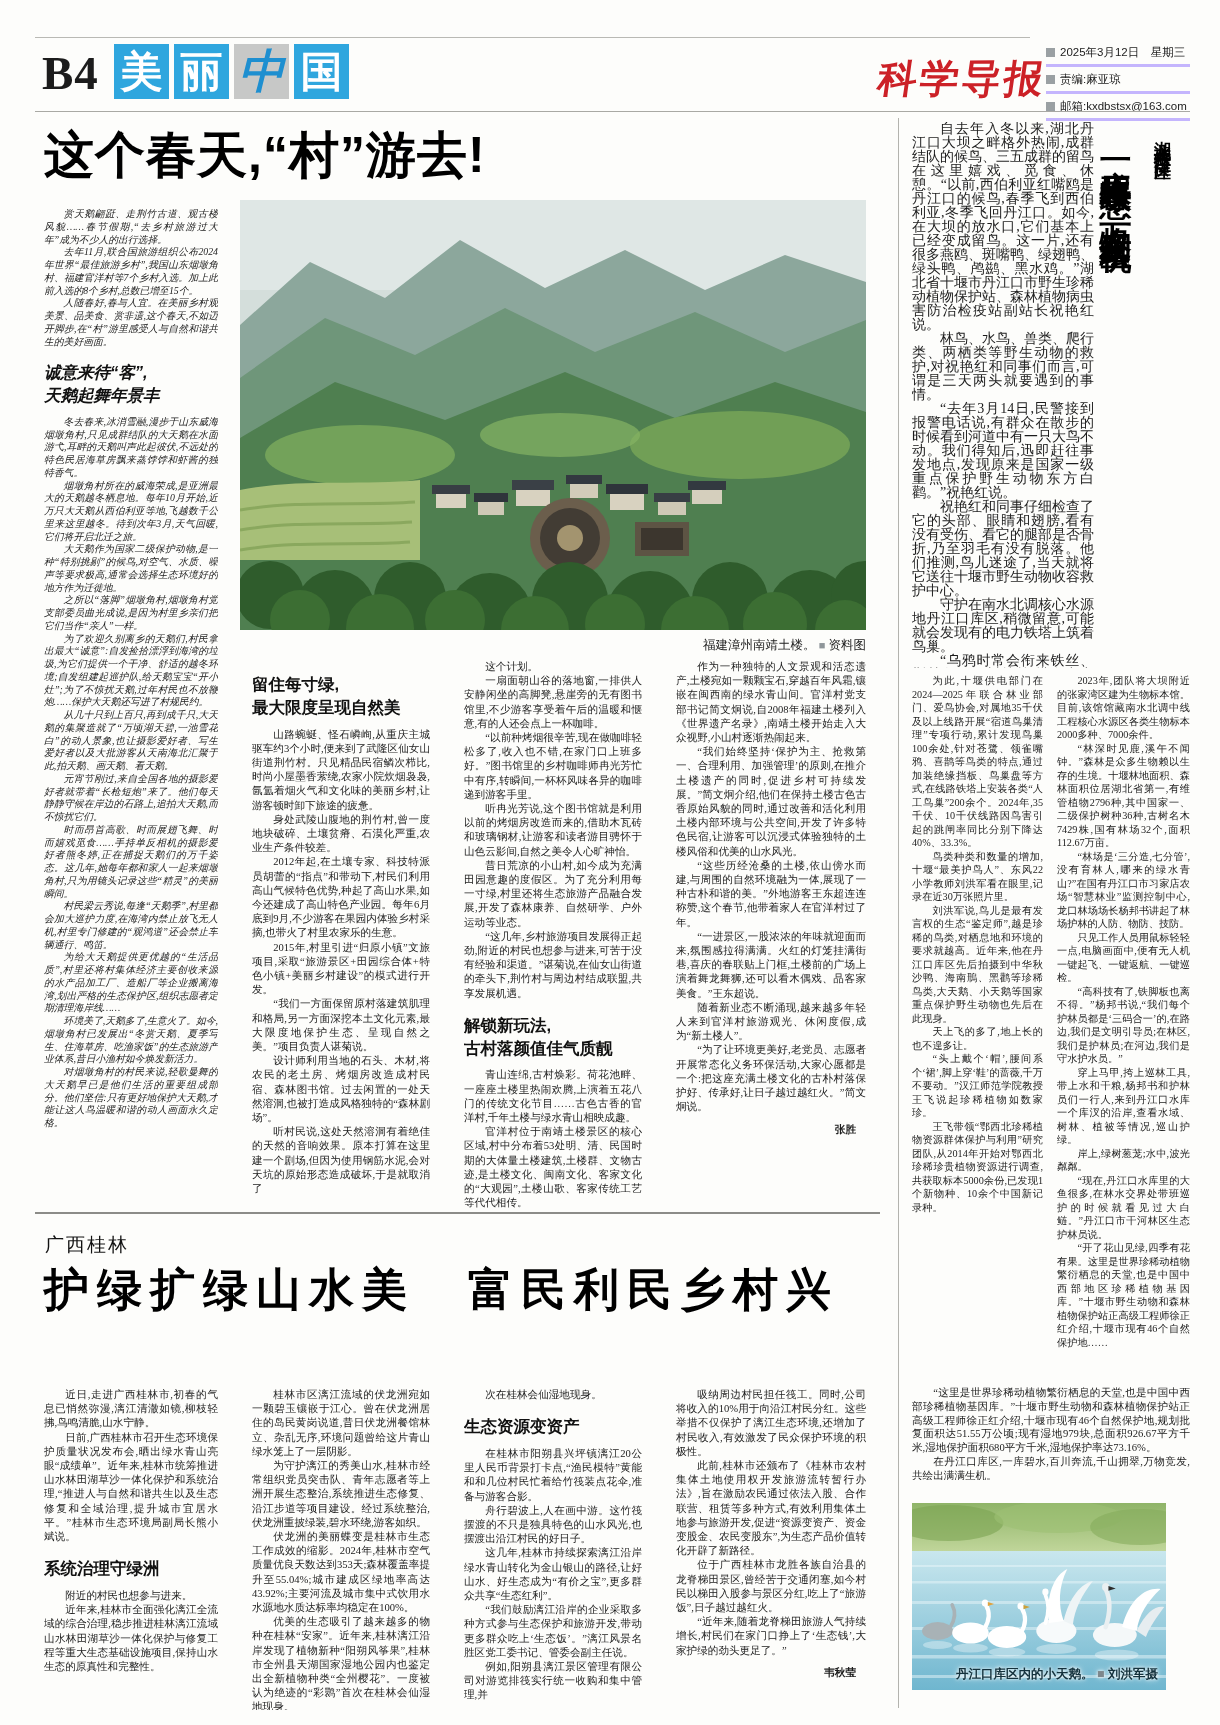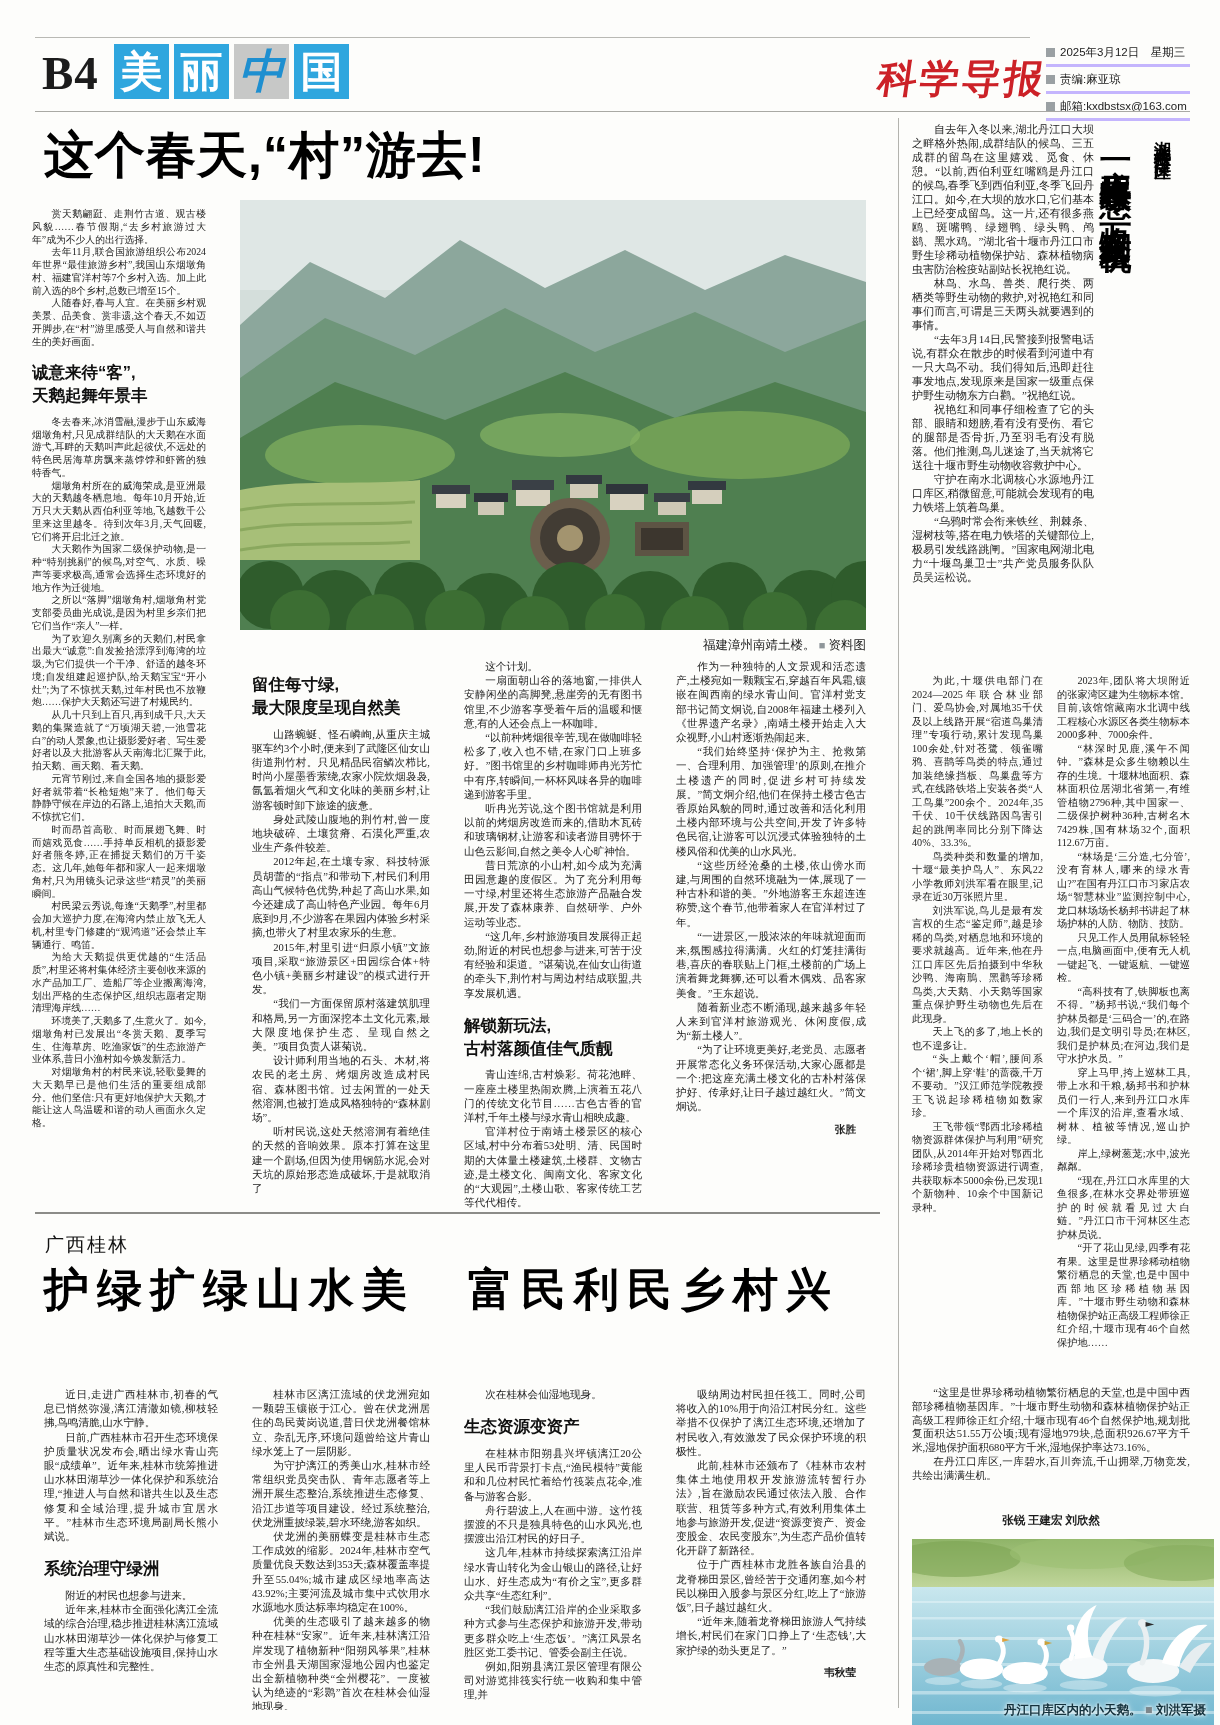--- a/index.html
+++ b/index.html
@@ -26,36 +26,36 @@
   .subhead{font-family:"Liberation Sans","DejaVu Sans",sans-serif;font-weight:700;font-size:16.5px;
            line-height:1.38;margin:13px 0 9px;white-space:pre-line;text-indent:0;color:#111;}
   .byline{text-align:right;padding-right:10px;margin-top:8px;text-indent:0;font-weight:700;}
   
   .main-headline{position:absolute;left:44px;top:122px;font-family:"Liberation Sans","DejaVu Sans",sans-serif;
                  font-weight:900;font-size:50px;letter-spacing:1px;color:#000;}
   .main-photo{position:absolute;left:240px;top:200px;width:626px;height:430px;overflow:hidden;}
   .main-photo svg{display:block;width:100%;height:100%;}
   .photo-caption{position:absolute;left:240px;top:637px;width:626px;text-align:right;font-size:12.5px;color:#222;}
   .photo-caption .sqm{color:#8f969a;font-size:11px;}
-  .m-col1{left:32px;top:208px;width:174px;height:1002px;font-size:9.8px;line-height:12.75px;}
+  .m-col1{left:44px;top:208px;width:174px;height:1002px;font-size:9.8px;line-height:12.75px;font-style:italic;}
   .m-col2{left:252px;top:660px;width:178px;height:550px;font-size:10.6px;line-height:14.2px;}
   .m-col3{left:464px;top:660px;width:178px;height:550px;font-size:10.6px;line-height:14.2px;}
   .m-col4{left:676px;top:660px;width:190px;height:508px;font-size:10.6px;line-height:14.2px;}
   
   .v-rule{position:absolute;left:898px;top:118px;width:1px;height:1590px;background:#b3b3ae;}
   .r-kicker{position:absolute;left:1151px;top:127px;height:210px;writing-mode:vertical-rl;
             font-family:"Liberation Sans","DejaVu Sans",sans-serif;font-weight:700;font-size:17px;letter-spacing:3px;color:#000;}
   .r-headline{position:absolute;left:1094px;top:142px;height:512px;writing-mode:vertical-rl;
               font-weight:900;font-size:32px;letter-spacing:3px;color:#000;font-family:"Liberation Serif",serif;}
-  .r-intro{left:912px;top:122px;width:182px;height:546px;font-size:11px;line-height:14px;}
+  .r-intro{left:912px;top:122px;width:182px;height:546px;font-size:14px;line-height:14px;}
   .r-colA{left:912px;top:674px;width:131px;height:708px;font-size:10.2px;line-height:13.5px;}
   .r-colB{left:1057px;top:674px;width:133px;height:708px;font-size:10.2px;line-height:13.5px;}
   .r-tail{left:912px;top:1386px;width:278px;height:94px;font-size:10.6px;line-height:13.8px;}
   .r-byline{position:absolute;left:912px;top:1481px;width:278px;text-align:center;font-weight:700;font-size:11.5px;margin-top:32px;}
-  .swan-photo{position:absolute;left:912px;top:1539px;width:302px;height:187px;overflow:hidden;}
+  .swan-photo{position:absolute;left:912px;top:1503px;width:254px;height:187px;overflow:hidden;}
   .swan-photo svg{display:block;width:100%;height:100%;}
   .swan-caption{position:absolute;right:8px;bottom:7px;font-family:"Liberation Sans","DejaVu Sans",sans-serif;
                 font-weight:700;font-size:12.5px;color:#14323d;text-shadow:0 0 3px rgba(255,255,255,.95),0 0 6px rgba(255,255,255,.8);}
   .swan-caption .sqm{color:#7d878c;}
   
   .bottom-divider{position:absolute;left:35px;top:1212px;width:845px;height:2px;background:#8c8c88;}
   .b-kicker{position:absolute;left:45px;top:1232px;font-size:19px;letter-spacing:2px;color:#111;}
   .b-headline{position:absolute;left:44px;top:1260px;font-weight:900;font-size:45px;letter-spacing:8px;
               color:#000;font-family:"Liberation Serif",serif;}
   .b-col{top:1388px;height:322px;font-size:10.6px;line-height:14.2px;}

